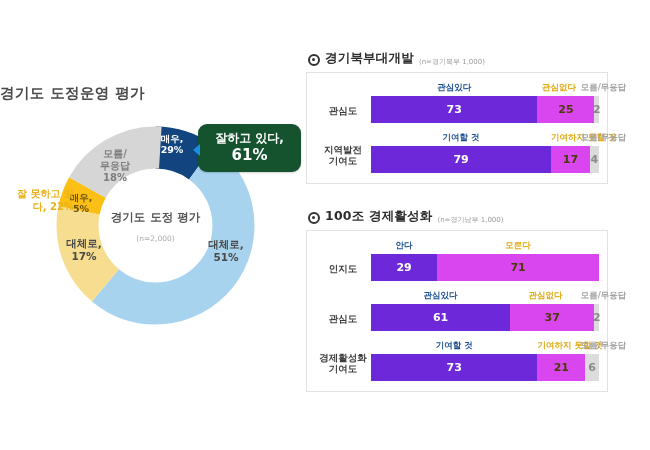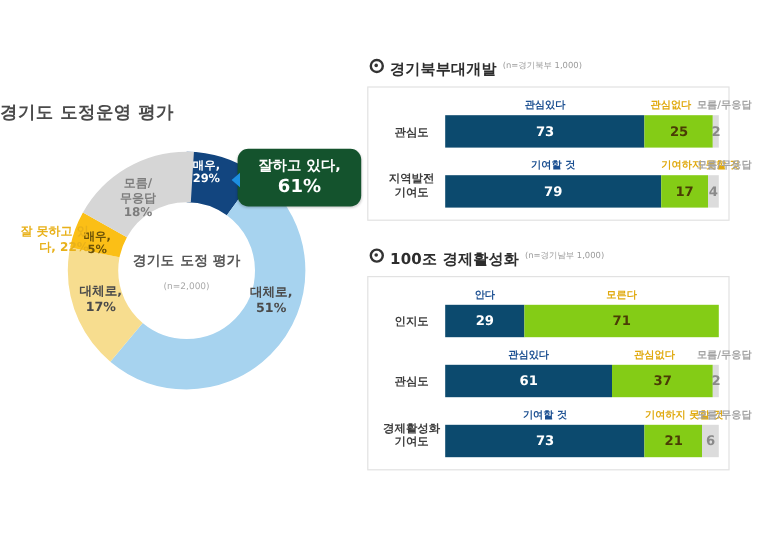--- a/index.html
+++ b/index.html
@@ -138,21 +138,21 @@
   .section {
     position: absolute;
     left: 306px;
     width: 306px;
   }
   #section-north { top: 50px; }
   #section-invest { top: 208px; }
 
   .section-head {
     display: flex;
-    align-items: flex-start;
+    align-items: flex-end;
     gap: 5px;
     margin-bottom: 5px;
     padding-left: 2px;
   }
   .bullet-icon {
     width: 8px; height: 8px;
     border-radius: 50%;
     border: 2px solid #333;
     background: #fff;
     position: relative;
@@ -229,22 +229,22 @@
     height: 27px;
   }
   .bar .seg {
     display: flex;
     align-items: center;
     justify-content: center;
     font-size: 11px;
     font-weight: bold;
     box-sizing: border-box;
   }
-  .s-pos { background: #0c4a6e; color: #ffffff; }
-  .s-neg { background: #84cc16; color: #4a3c05; }
+  .s-pos { background: #6d28d9; color: #ffffff; }
+  .s-neg { background: #d946ef; color: #4a3c05; }
   .s-dk  { background: #dcdcdc; color: #8a8a8a; font-size: 8.5px; }
 </style>
 </head>
 <body>
 
 <div id="donut-panel">
 
   <div id="donut-title">경기도 도정운영 평가</div>
 
   <div id="donut-wrap">

